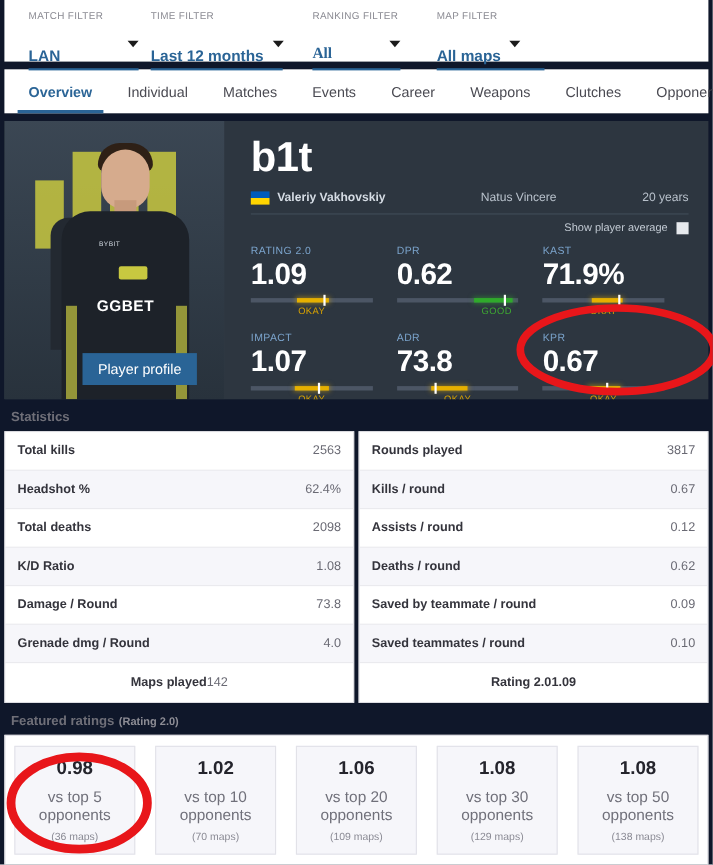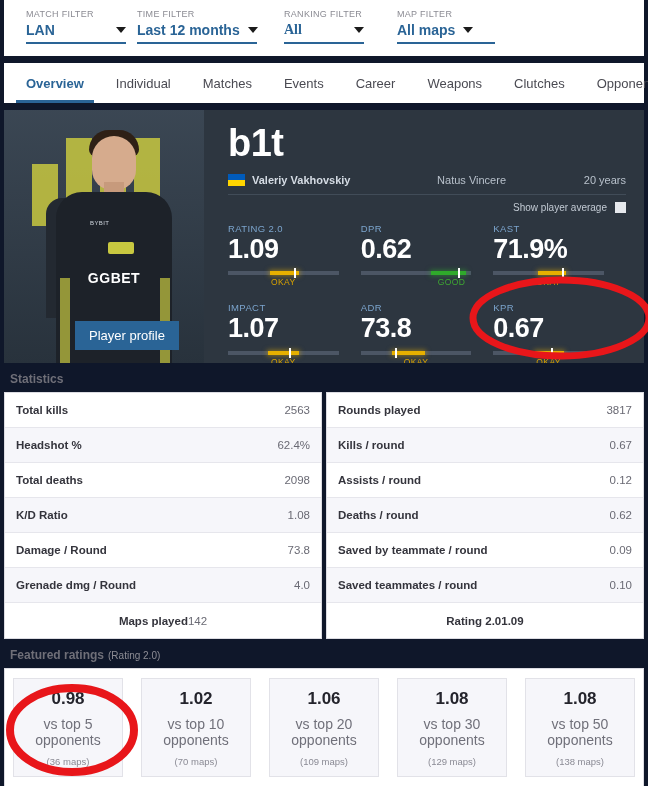--- a/index.html
+++ b/index.html
@@ -53,20 +53,21 @@
   }
   .filter.f2 .filter-control { width: 120px; }
   .filter.f3 .filter-control { width: 80px; font-family: Liberation Serif, serif; }
   .filter.f4 .filter-control { width: 98px; }
 
   .filter-value {
     font-size: 14px;
     font-weight: bold;
     color: #2a6496;
     white-space: nowrap;
+    margin-top: 20px;
   }
   .caret {
     margin-left: auto;
     width: 0; height: 0;
     border-left: 5px solid transparent;
     border-right: 5px solid transparent;
     border-top: 6px solid #1b1b1b;
   }
   .filter.f2 .caret, .filter.f4 .caret { margin-left: 8px; }
 
@@ -336,21 +337,21 @@
   .fill-good { background: #2faa2b; box-shadow: 0 0 5px 1px rgba(47,170,43,0.5); }
 
   
   .section-title {
     font-size: 12px;
     font-weight: bold;
     color: #6f6f78;
     padding: 9px 0 6px 10px;
   }
   .section-title .sub {
-    font-weight: normal;
+    font-weight: bold;
     font-size: 10px;
     color: #8d8d95;
     margin-left: 4px;
   }
 
   .stats-tables {
     display: flex;
     margin: 0 4px;
     gap: 4px;
   }

